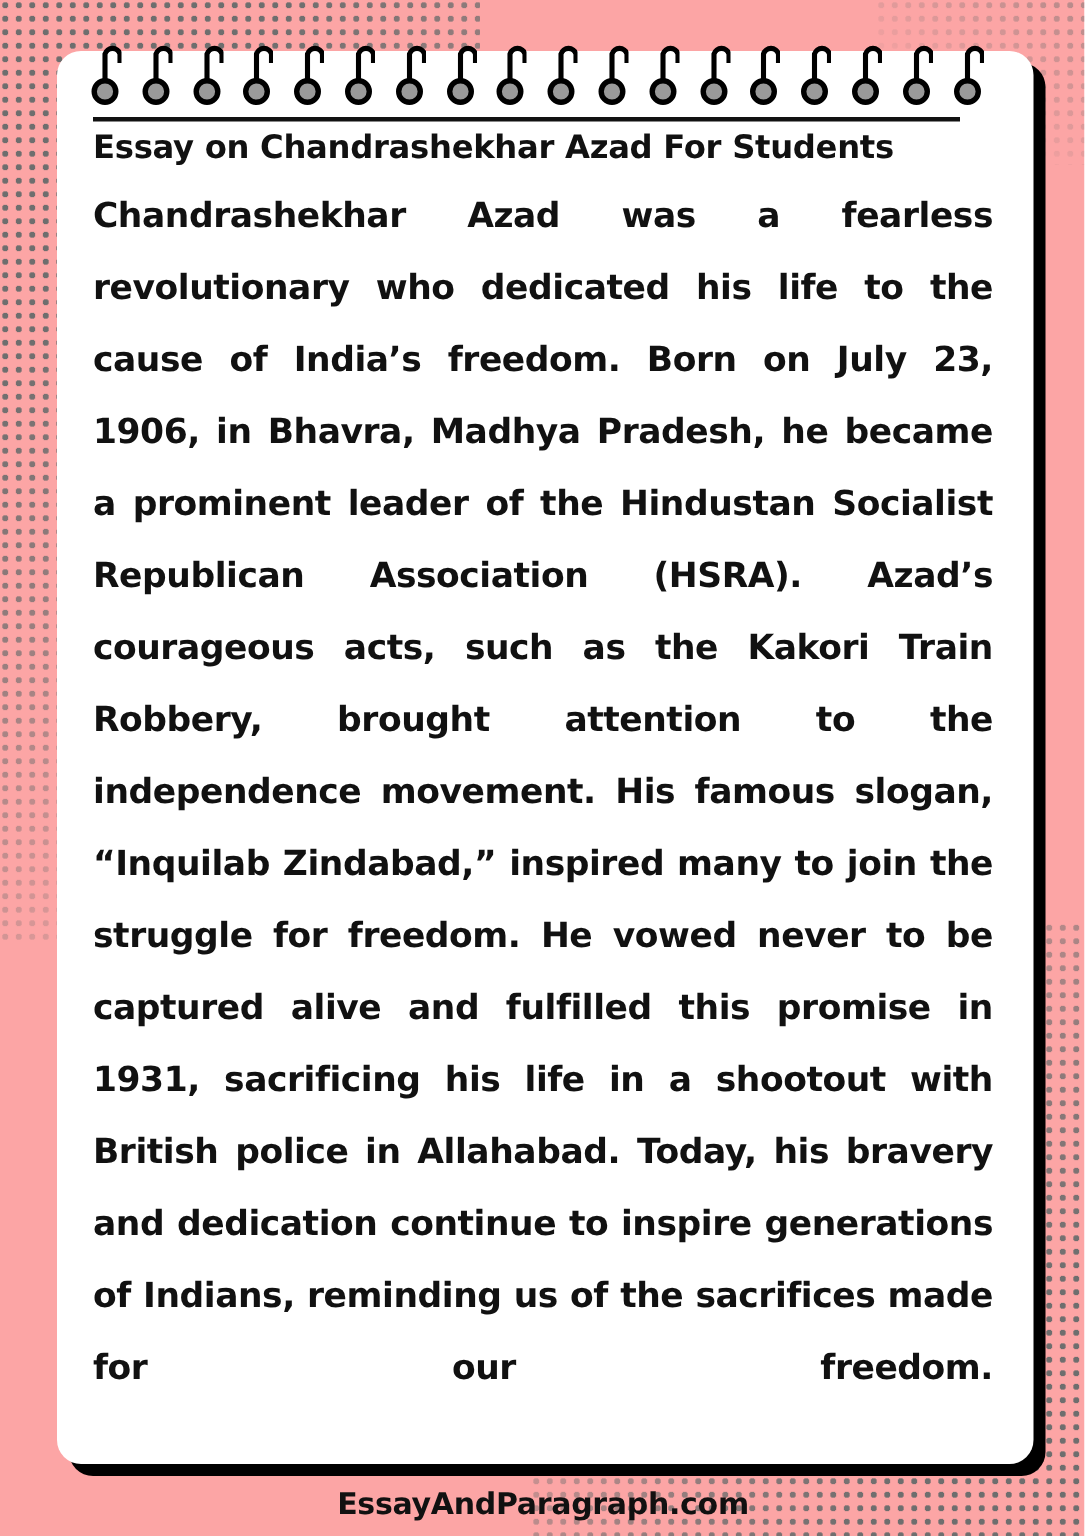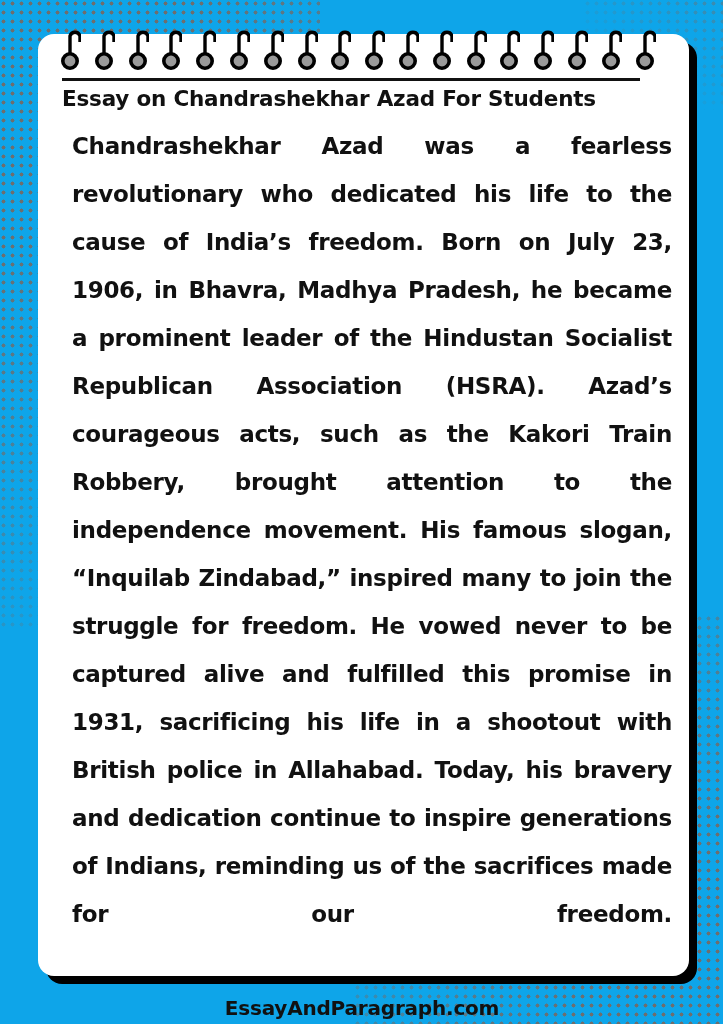--- a/index.html
+++ b/index.html
@@ -12,21 +12,21 @@
     height: 1024px;
     overflow: hidden;
     font-family: "Liberation Sans", sans-serif;
   }
 
   
   #canvas {
     position: relative;
     width: 723px;
     height: 1024px;
-    background: #0ea5e9;
+    background: #fca5a5;
     overflow: hidden;
   }
 
   
   .halftone {
     position: absolute;
     background-image:
       radial-gradient(circle at 50% 50%, #6e6e6e 0 1.9px, rgba(110,110,110,0) 2.1px);
     background-size: 9px 9px;
     background-position: 0 0;
@@ -123,21 +123,21 @@
 
   #essay-body {
     font-family: "DejaVu Sans", sans-serif;
     font-weight: bold;
     font-size: 23px;
     line-height: 48px;
     color: #111111;
     text-align: justify;
     text-justify: inter-word;
     width: 600px;
-    margin: 10px;
+    margin: 0;
     letter-spacing: -0.3px;
   }
   #essay-body::after {
     content: "";
     display: inline-block;
     width: 100%;
   }
 
   #site-credit {
     font-family: "DejaVu Sans", sans-serif;

